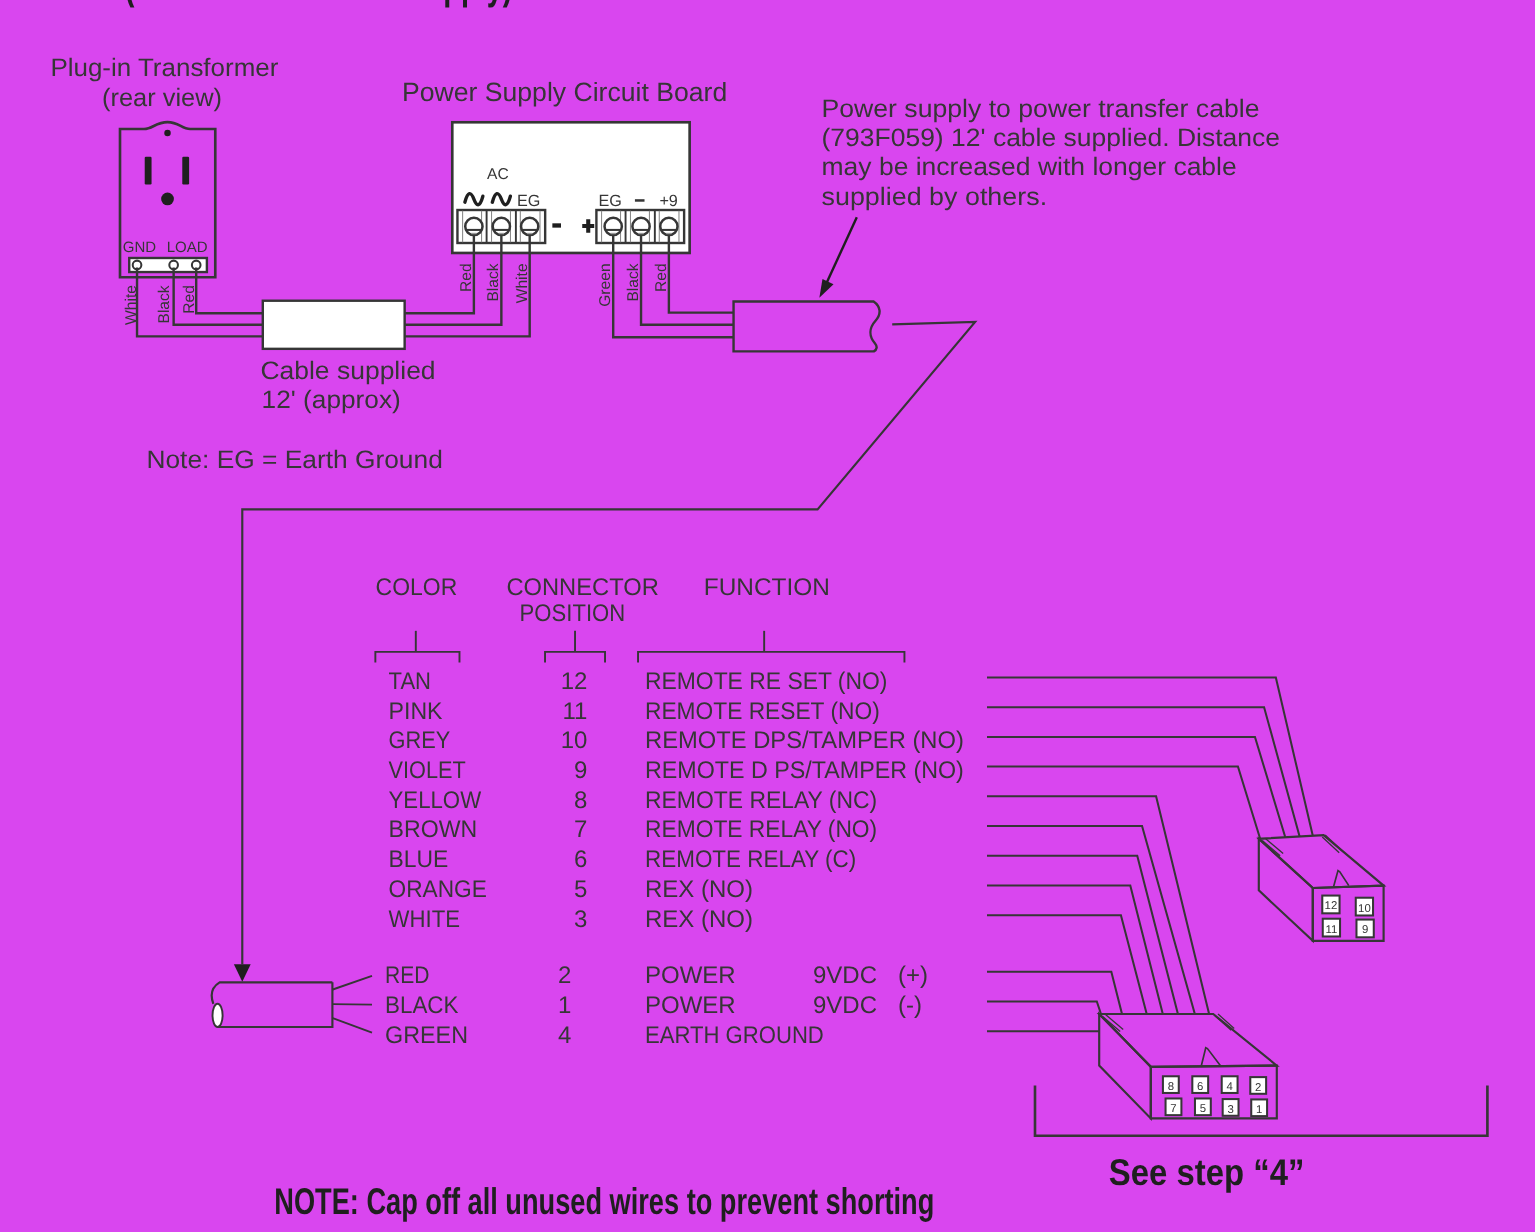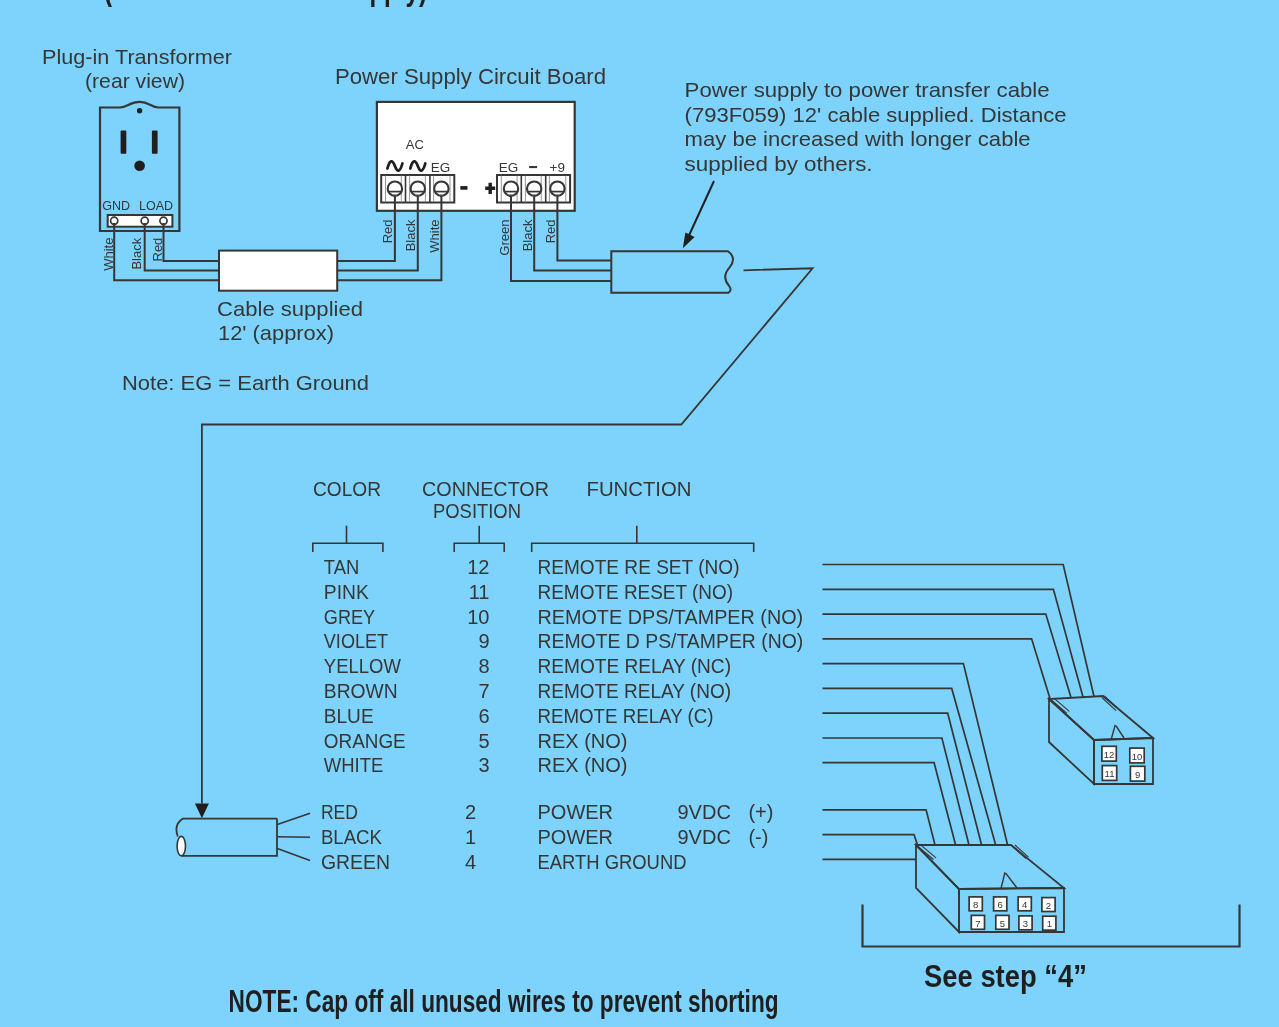--- a/index.html
+++ b/index.html
@@ -1,16 +1,16 @@
 <!DOCTYPE html>
 <html><head>
 <meta charset="utf-8">
 <style>
   html,body { margin:0; padding:0; background:#ffffff; }
-  #page { position:relative; width:1279px; height:1027px; overflow:hidden; background:#7dd3fc; }
+  #page { position:relative; width:1279px; height:1027px; overflow:hidden; background:#d946ef; }
 </style>
 </head>
 <body>
 <div id="page">
 <svg width="1279" height="1027" viewBox="0 0 1279 1027" font-family="Liberation Sans, sans-serif" fill="#363636">
 <text x="104" y="-0.5" font-size="34" font-weight="bold" textLength="323" lengthAdjust="spacingAndGlyphs" fill="#1f1f1f">(Transformer Power Supply)</text>
 <text x="42" y="63.5" font-size="21" textLength="190" lengthAdjust="spacingAndGlyphs">Plug-in Transformer</text>
 <text x="85" y="88" font-size="21" textLength="100" lengthAdjust="spacingAndGlyphs">(rear view)</text>
 <text x="335" y="84" font-size="22" textLength="271" lengthAdjust="spacingAndGlyphs">Power Supply Circuit Board</text>
 <text x="684.6" y="97.2" font-size="21" textLength="365" lengthAdjust="spacingAndGlyphs">Power supply to power transfer cable</text>

